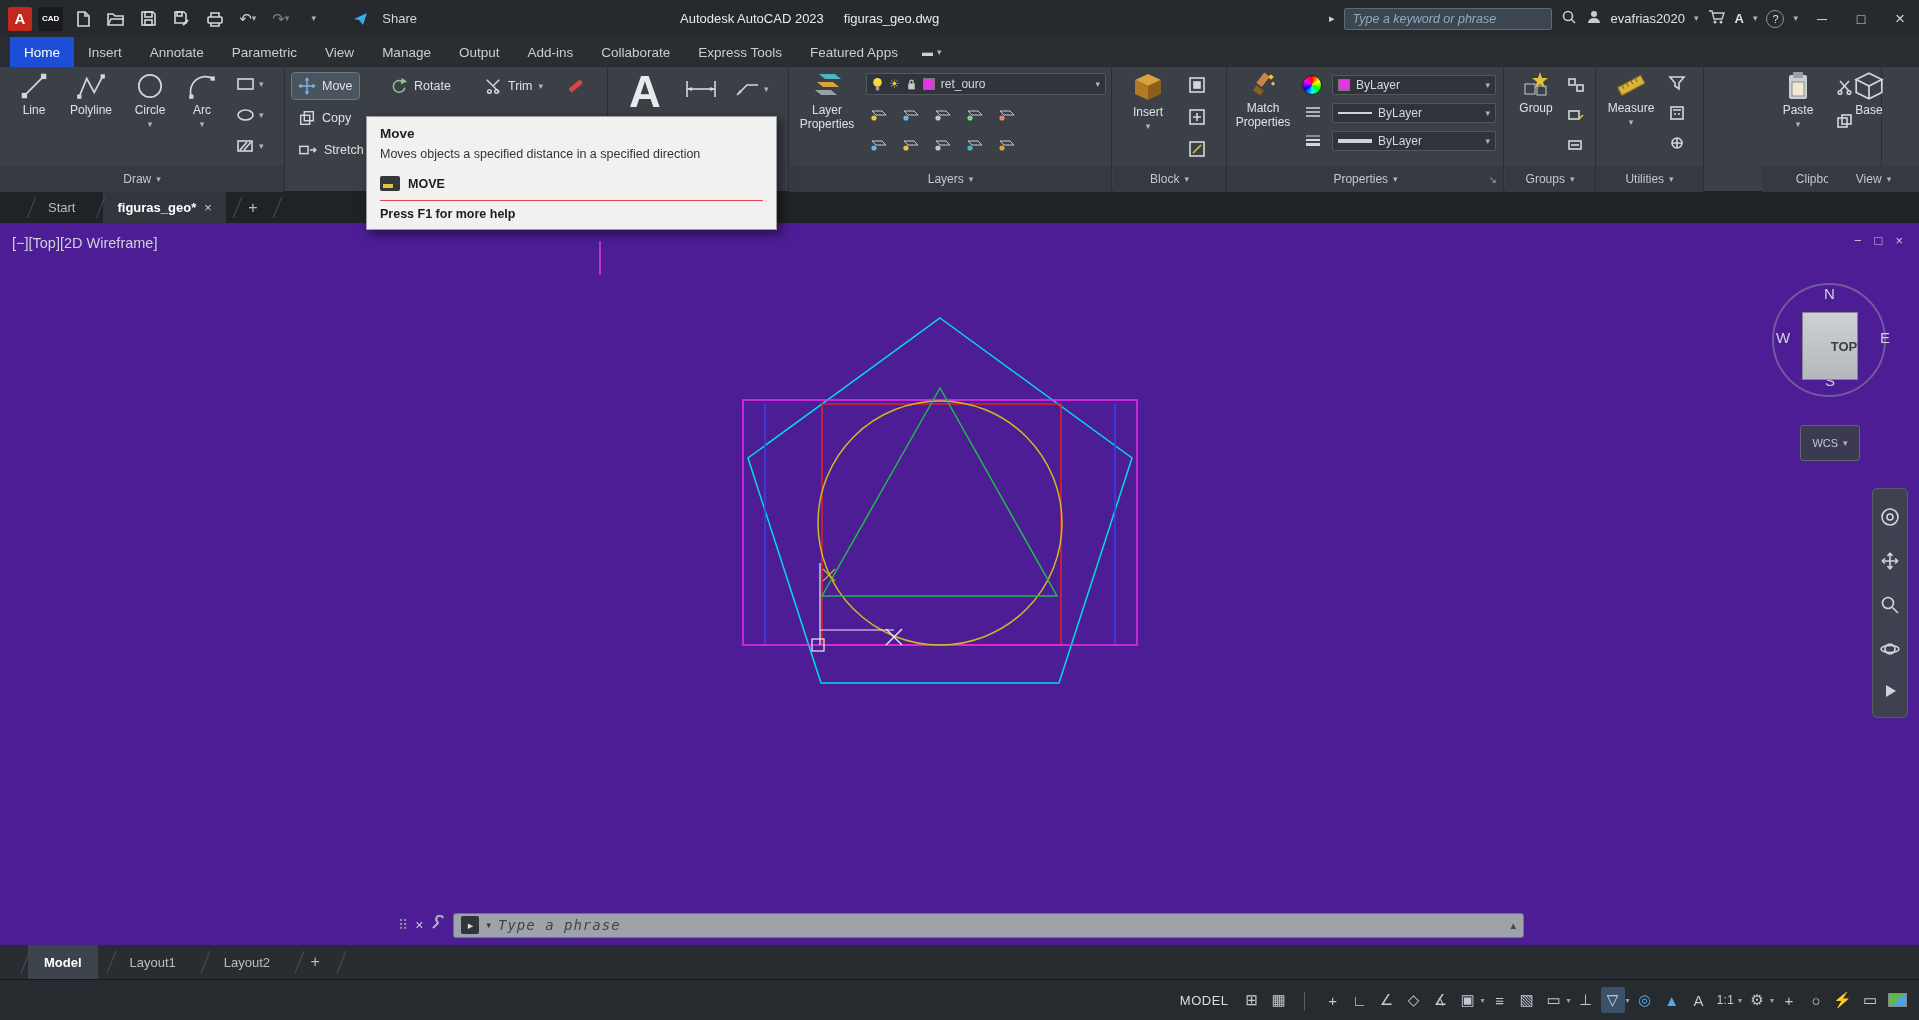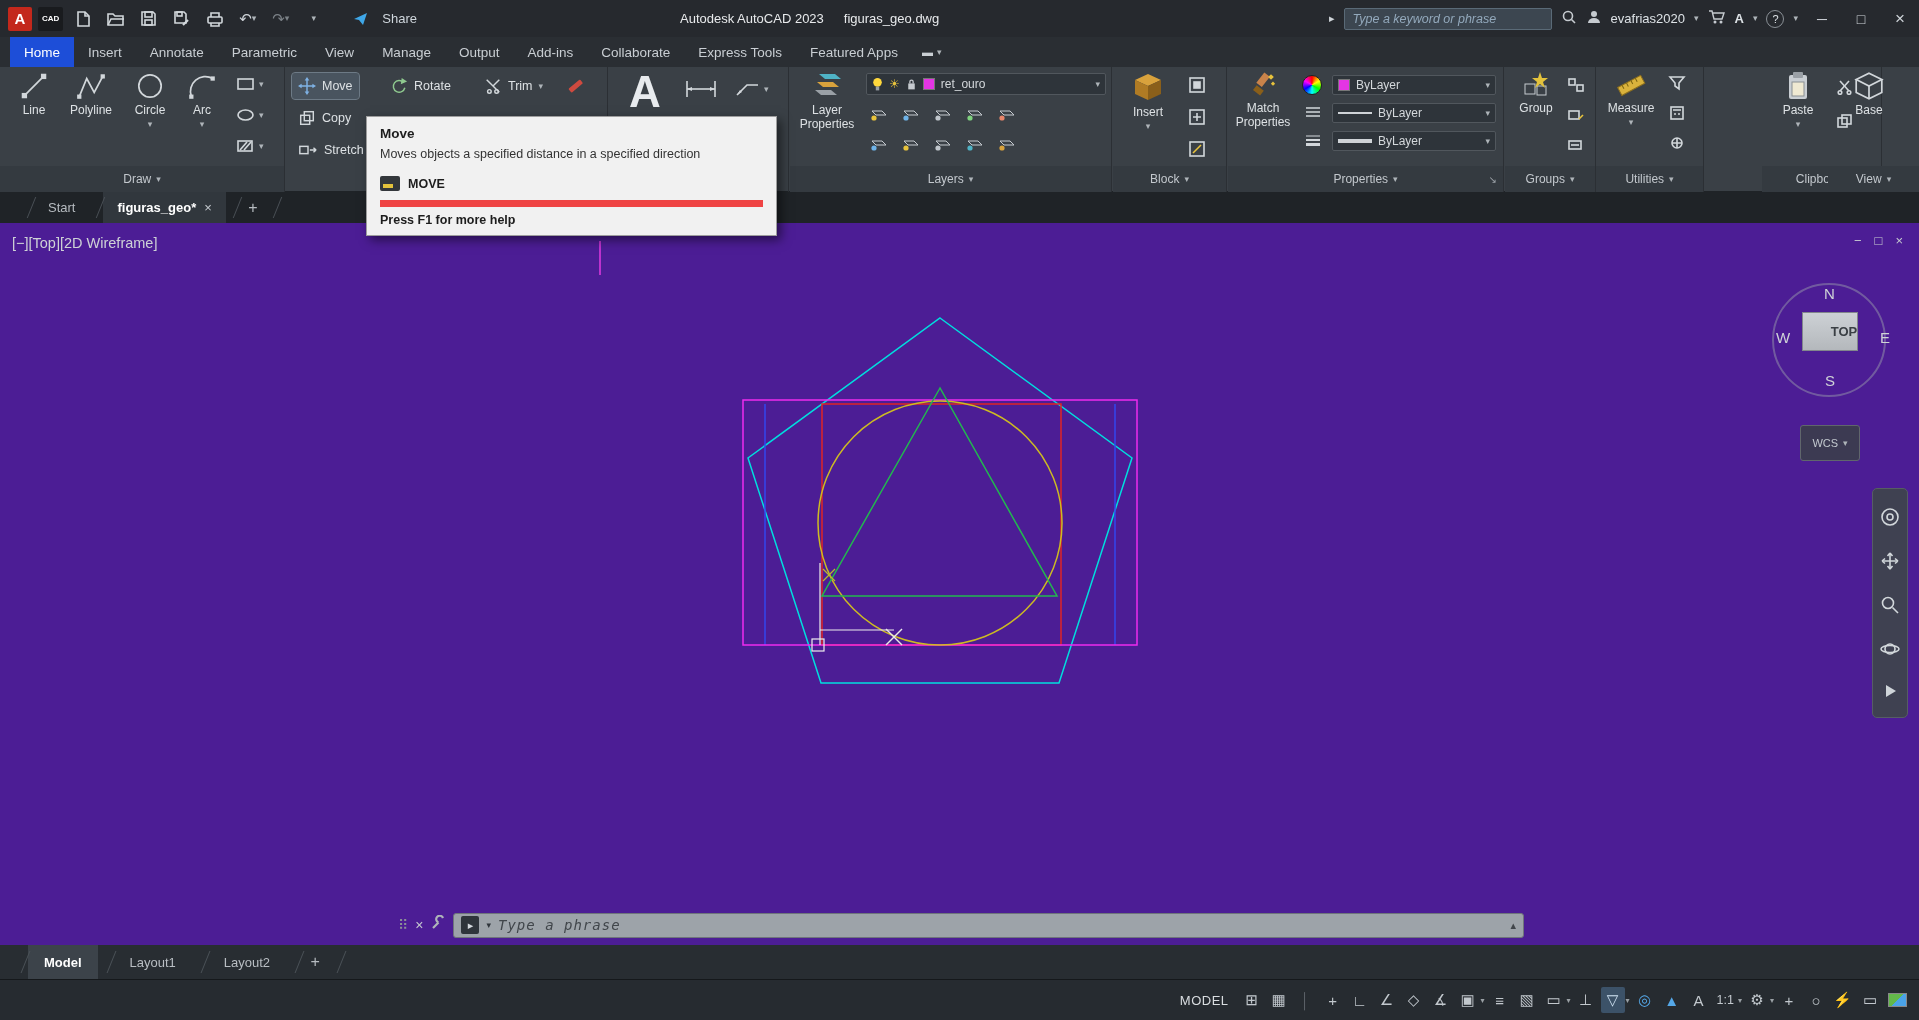--- a/index.html
+++ b/index.html
@@ -43,38 +43,38 @@
   .lt-line { width:34px; height:2px; background:#cfd3d7; }
   .lt-line.thick { height:4px; }
   .colorwheel { width:20px; height:20px; border-radius:50%; background:conic-gradient(#f00,#ff0,#0f0,#0ff,#00f,#f0f,#f00); border:1px solid #222; }
   .bigA { font-size:44px; color:#e8ebee; font-weight:bold; line-height:1; }
 
   
   #tooltip { position:absolute; left:366px; top:116px; width:411px; background:#f1f1f1; border:1px solid #9d9d9d; box-shadow:4px 4px 10px rgba(0,0,0,.5); padding:9px 13px 8px 13px; z-index:100; color:#1d1d1d; }
   #tooltip .tt-title { font-size:13.5px; font-weight:bold; }
   #tooltip .tt-desc { font-size:12.5px; color:#333; margin-top:6px; }
   #tooltip .tt-cmdrow { display:flex; align-items:center; gap:8px; margin-top:15px; font-weight:bold; font-size:12.5px; }
-  #tooltip .tt-help { margin-top:9px; border-top:7px solid #ef4444; padding-top:6px; font-weight:bold; font-size:12.5px; }
+  #tooltip .tt-help { margin-top:9px; border-top:1px solid #ef4444; padding-top:6px; font-weight:bold; font-size:12.5px; }
   .cmdicon { width:20px; height:15px; background:#33373b; border-radius:2px; position:relative; }
   .cmdicon::after { content:""; position:absolute; left:3px; bottom:3px; width:10px; height:4px; background:#e3c23c; }
 
   
   #file-tabs { position:absolute; top:192px; left:0; width:1919px; height:31px; background:#1f2327; display:flex; align-items:stretch; padding-left:20px; z-index:20; }
   .ftab { display:flex; align-items:center; gap:8px; padding:0 14px; color:#b6bbc0; font-size:13px; }
   .ftab.active { background:#31373d; color:#fff; font-weight:bold; }
   .fslash { width:10px; border-right:1px solid #4a5056; transform:skewX(-22deg); margin:5px 2px; }
   .fplus { width:26px; display:flex; align-items:center; justify-content:center; color:#b6bbc0; font-size:16px; }
 
   
   #canvas { position:absolute; top:223px; left:0; width:1919px; height:722px; background:#4c1d95; z-index:1; }
   #vp-label { position:absolute; left:12px; top:12px; color:#ced2d6; font-size:14.5px; }
   #vp-controls { position:absolute; right:16px; top:10px; display:flex; gap:13px; color:#c6cbd0; font-size:13px; }
   #viewcube-ring { position:absolute; left:1772px; top:60px; width:114px; height:114px; border:2px solid rgba(160,166,172,.45); border-radius:50%; }
   .vc-letter { position:absolute; color:#cfd3d7; font-size:15px; }
-  #vc-face { position:absolute; left:1802px; top:89px; width:56px; height:39px; background:linear-gradient(#cdd1d5,#b4b8bc); border:1px solid #82878c; color:#3a3f44; font-weight:bold; font-size:13px; display:flex; align-items:center; justify-content:center;padding-left:28px; }
+  #vc-face { position:absolute; left:1802px; top:89px; width:56px; height:68px; background:linear-gradient(#cdd1d5,#b4b8bc); border:1px solid #82878c; color:#3a3f44; font-weight:bold; font-size:13px; display:flex; align-items:center; justify-content:center;padding-left:28px; }
   #wcs-pill { position:absolute; left:1800px; top:202px; width:60px; height:36px; background:rgba(58,64,70,.85); border:1px solid #60666c; border-radius:3px; display:flex; align-items:center; justify-content:center; gap:5px; color:#c3c9cf; font-size:11px; }
   #navbar { position:absolute; left:1872px; top:265px; width:36px; height:230px; background:rgba(62,68,75,.92); border:1px solid #565d64; border-radius:5px; display:flex; flex-direction:column; align-items:center; justify-content:space-around; padding:6px 0; }
   .nav-slot { display:flex; align-items:center; justify-content:center; }
 
   
   #cmd-dock { position:absolute; left:398px; top:689px; width:1126px; height:26px; display:flex; align-items:center; gap:7px; z-index:25; }
   #cmd-grip { color:#8a9096; font-size:14px; }
   #cmd-close { color:#c6cbd0; font-size:14px; }
   #cmd-field { flex:1; height:25px; background:#9da3a9; border:1px solid #6f757b; border-radius:3px; display:flex; align-items:center; gap:7px; padding:0 7px; }
   #cmd-badge { width:18px; height:18px; background:#2f353b; border-radius:2px; color:#d5dadf; font-size:11px; display:flex; align-items:center; justify-content:center; }

